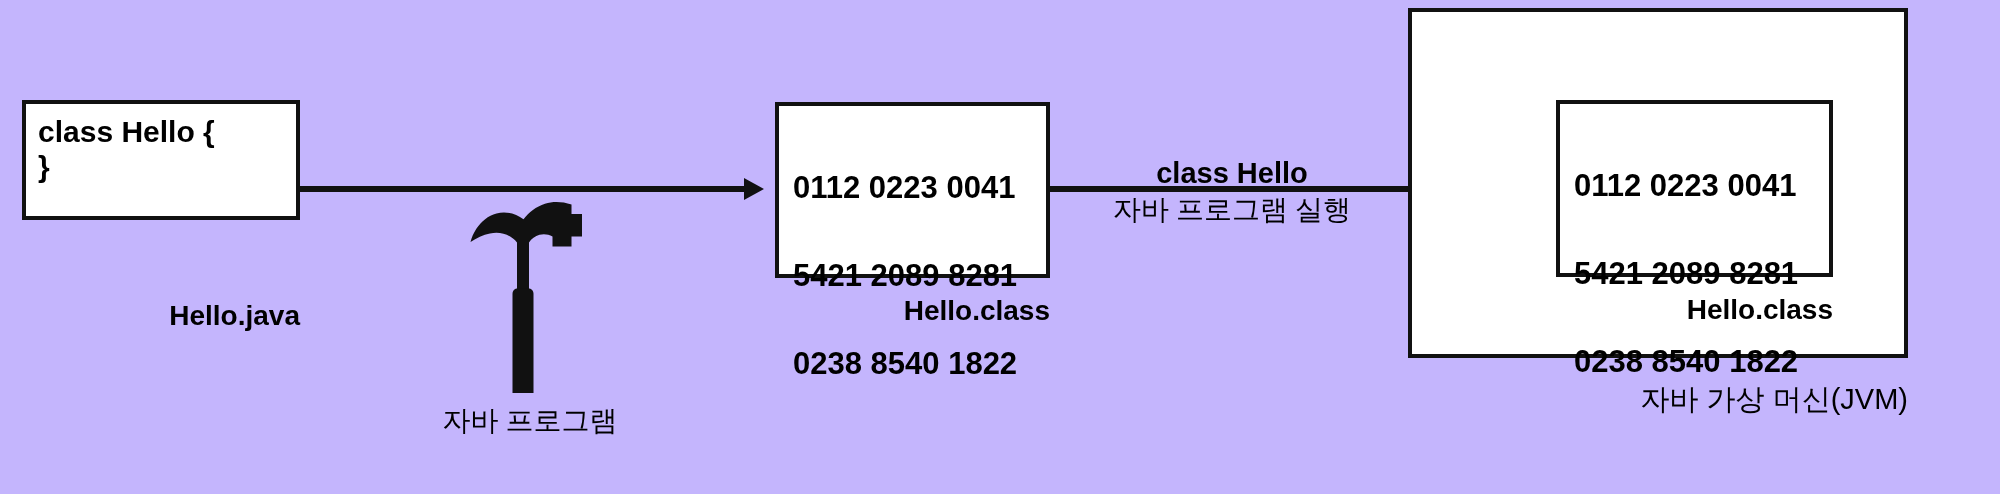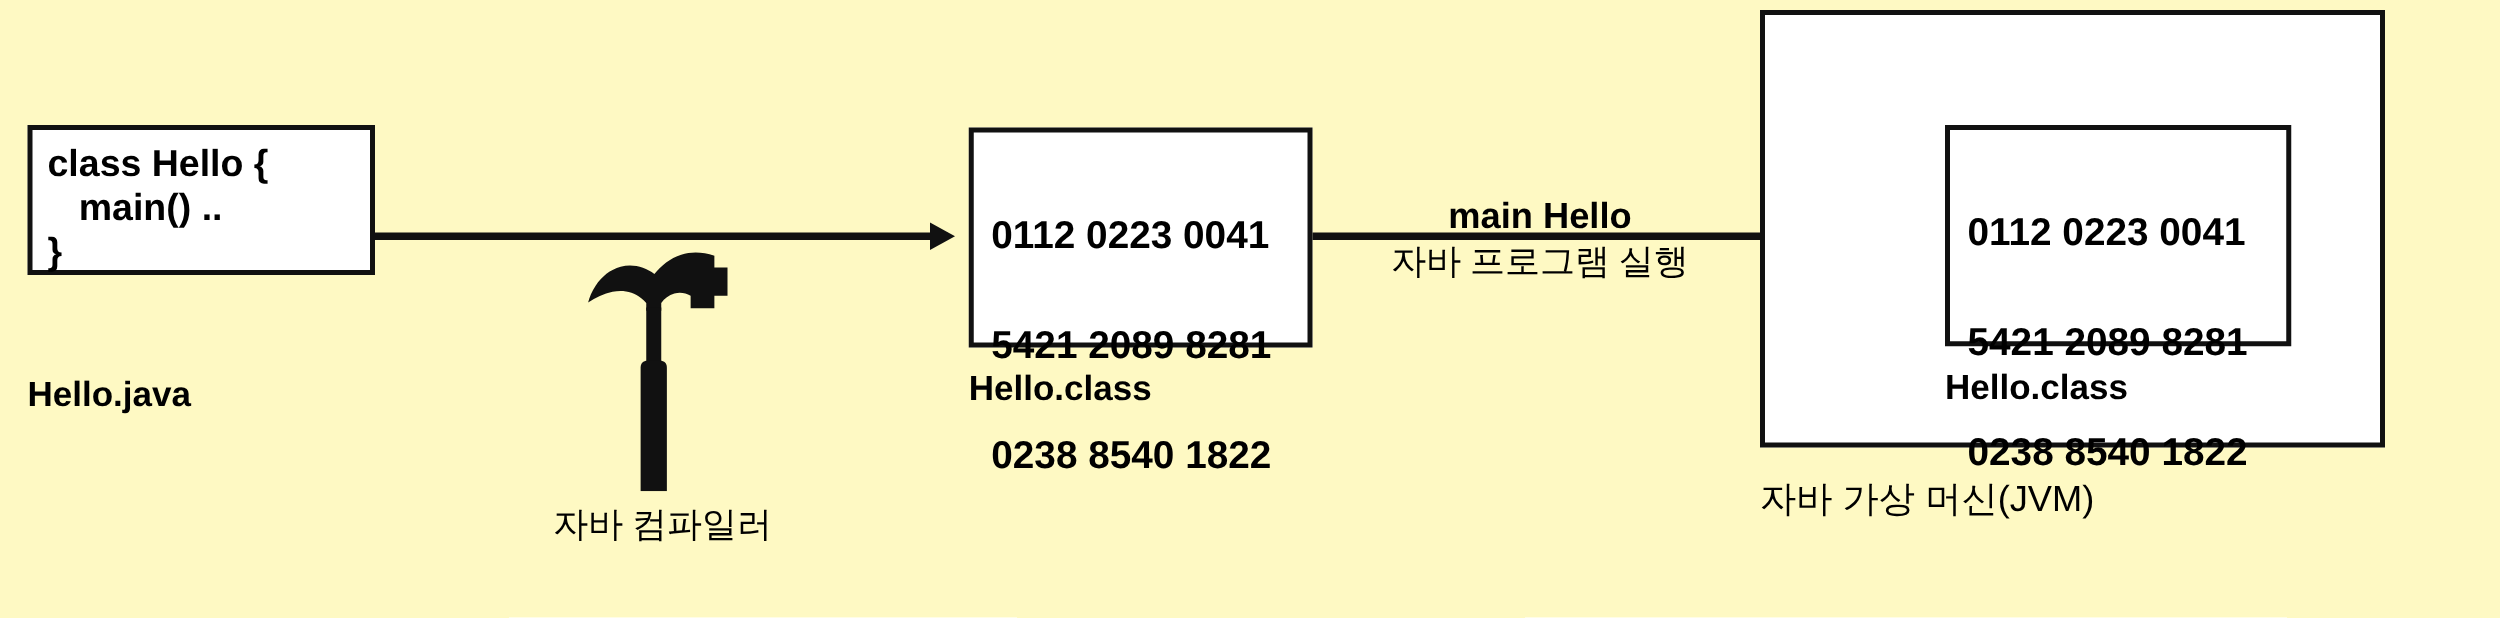--- a/index.html
+++ b/index.html
@@ -8,21 +8,21 @@
     background: #ffffff;
   }
   body {
     font-family: "Liberation Sans", "DejaVu Sans", sans-serif;
     color: #000000;
   }
   #canvas {
     position: relative;
     width: 2000px;
     height: 494px;
-    background: #fef9c3;
+    background: #c4b5fd;
     overflow: hidden;
   }
   .box {
     position: absolute;
     box-sizing: border-box;
     border: 4px solid #111111;
     background: #ffffff;
   }
   .code-box {
     left: 22px;
@@ -64,21 +64,21 @@
     left: 1408px;
     top: 8px;
     width: 500px;
     height: 350px;
   }
   .caption {
     position: absolute;
     font-size: 28px;
     font-weight: bold;
     white-space: nowrap;
-    text-align: left;
+    text-align: right;
   }
   .cap-hello-java {
     left: 22px;
     top: 300px;
     width: 278px;
   }
   .cap-hello-class-1 {
     left: 775px;
     top: 295px;
     width: 275px;
@@ -156,50 +156,49 @@
     font-family: Liberation Serif, serif;
   }
 </style>
 </head>
 <body>
 
 <div id="canvas">
 
   <div class="box code-box">
     <div class="code-line">class Hello {</div>
-    <div class="code-line">   main() ..</div>
     <div class="code-line">}</div>
   </div>
   <div class="caption cap-hello-java">Hello.java</div>
 
   <div class="arrow arrow-1"></div>
 
   <div class="hammer">
     <svg viewBox="0 0 120 195" width="120" height="195" xmlns="http://www.w3.org/2000/svg" aria-hidden="true">
       <path fill="#111111" d="M101.5 6.5 C92 3.5 83 3.2 75 5.8 C66 8.6 59 14.5 53.5 21.2 C46 15.5 36 12.8 26.5 15.4 C18 17.7 11.5 23.2 6.5 30.5 C3.5 35 1.5 39.5 0.5 44 C6.5 40 13 36.8 20 35.4 C28.5 33.6 36.5 35.4 43 40.5 C44.5 41.7 45.8 43 47 44.4 L47 50.5 L59 50.5 L59 44.4 C61.5 40.8 65 38 69.5 36.8 C74 35.6 78.5 36.3 82.5 38.5 L82.5 48.5 L101.5 48.5 L101.5 38.5 L112 38.5 L112 16 L101.5 16 Z"></path>
       <rect fill="#111111" x="47" y="48" width="12" height="48"></rect>
       <path fill="#111111" d="M42.5 96 C42.5 92.5 44.5 90.5 48 90.5 L58 90.5 C61.5 90.5 63.5 92.5 63.5 96 L63.5 195 L42.5 195 Z"></path>
     </svg>
   </div>
   <div class="label-group label-compiler">
-    <div class="label-sub">자바 컴파일러</div>
+    <div class="label-sub">자바 프로그램</div>
   </div>
 
   <div class="box bytecode-box-1">
     <div class="bytecode-inner">
       <div class="byte-line">0112 0223 0041</div>
       <div class="byte-line">5421 2089 8281</div>
       <div class="byte-line">0238 8540 1822</div>
     </div>
   </div>
   <div class="caption cap-hello-class-1">Hello.class</div>
 
   <div class="arrow arrow-2"></div>
   <div class="label-group label-run">
-    <div class="label-main">main Hello</div>
+    <div class="label-main">class Hello</div>
     <div class="label-sub">자바 프로그램 실행</div>
   </div>
 
   <div class="box jvm-box"></div>
   <div class="box bytecode-box-2">
     <div class="bytecode-inner">
       <div class="byte-line">0112 0223 0041</div>
       <div class="byte-line">5421 2089 8281</div>
       <div class="byte-line">0238 8540 1822</div>
     </div>

